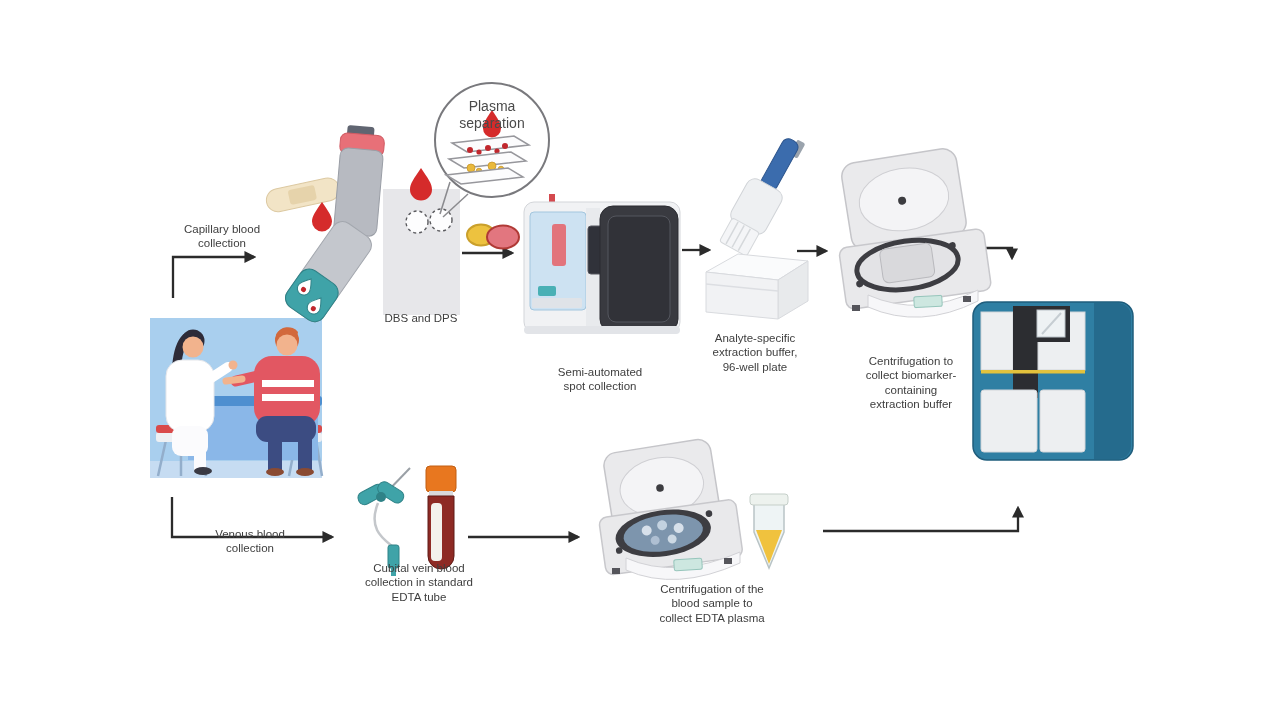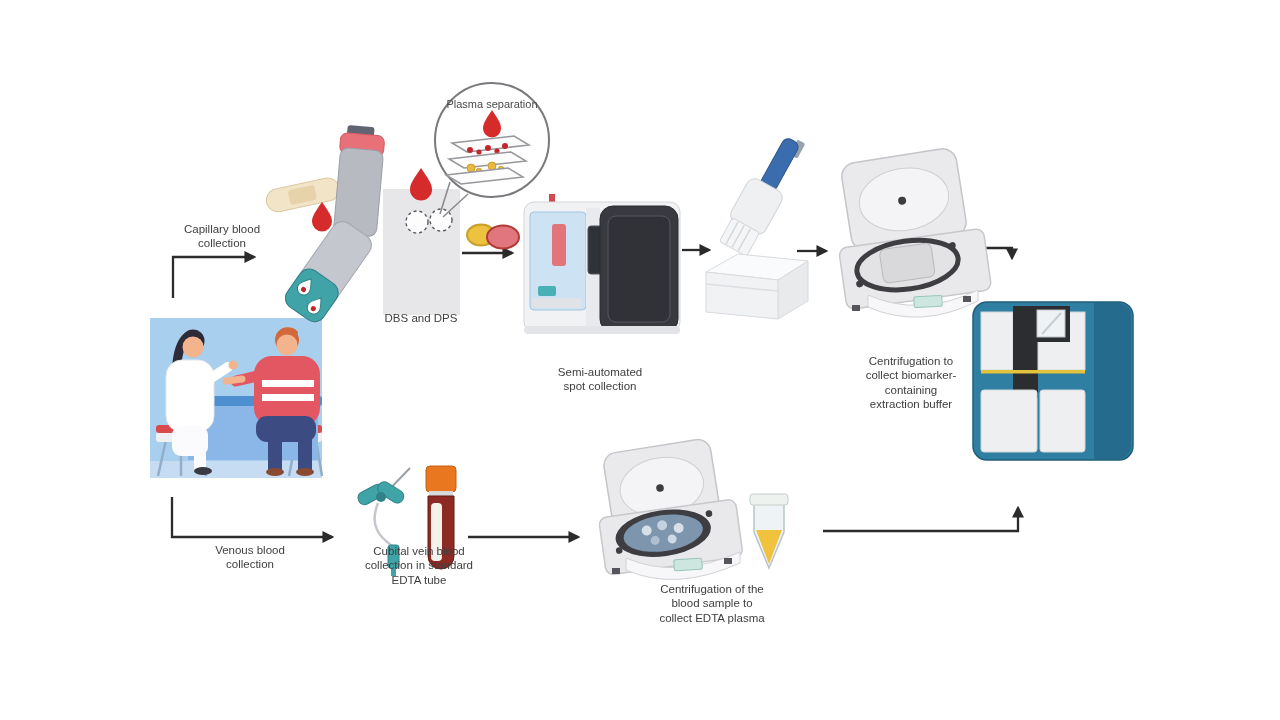--- a/index.html
+++ b/index.html
@@ -1,21 +1,21 @@
 <!DOCTYPE html>
 <html><head>
 <meta charset="utf-8">
 <style>
   html,body{margin:0;padding:0;background:#fff;}
   .canvas{position:relative;width:1280px;height:720px;background:#ffffff;overflow:hidden;
           font-family:"Liberation Sans",sans-serif;}
   .canvas svg{position:absolute;left:0;top:0;}
   .label{position:absolute;transform:translateX(-50%);text-align:center;
          font-size:11.5px;line-height:1.24;color:#3e3e3e;white-space:pre-line;width:170px;}
-  .label.small{font-size:11px;width:100px;color:#4a4a4a;}
+  .label.small{font-size:14px;width:100px;color:#4a4a4a;}
 </style>
 </head>
 <body>
 
 <div class="canvas">
 
 <svg width="1280" height="720" viewBox="0 0 1280 720">
   <defs>
     <marker id="ah" viewBox="0 0 10 10" refX="8" refY="5" markerWidth="5.2" markerHeight="5.2" orient="auto-start-reverse">
       <path d="M0,0 L10,5 L0,10 z" fill="#2b2b2b"></path>
@@ -245,26 +245,29 @@
     <rect x="750" y="494" width="38" height="11" rx="3" fill="#edf2ee" stroke="#c5cfc9"></rect>
   </g>
 </svg>
 
 <div class="label" style="left:222px;top:222px;">Capillary blood
 collection</div>
 <div class="label small" style="left:492px;top:98px;">Plasma separation</div>
 <div class="label" style="left:421px;top:311px;">DBS and DPS</div>
 <div class="label" style="left:600px;top:338px;margin-top:27px;">Semi-automated
 spot collection</div>
+<div class="label" style="left:755px;top:331px;">Analyte-specific
+extraction buffer,
+96-well plate</div>
 <div class="label" style="left:911px;top:318px;margin-top:36px;">Centrifugation to
 collect biomarker-
 containing
 extraction buffer</div>
-<div class="label" style="left:250px;top:543px;">Venous blood
+<div class="label" style="left:250px;top:527px;">Venous blood
 collection</div>
-<div class="label" style="left:419px;top:544px;">Cubital vein blood
+<div class="label" style="left:419px;top:561px;">Cubital vein blood
 collection in standard
 EDTA tube</div>
 <div class="label" style="left:712px;top:582px;">Centrifugation of the
 blood sample to
 collect EDTA plasma</div>
 
 </div>
 
 </body></html>

